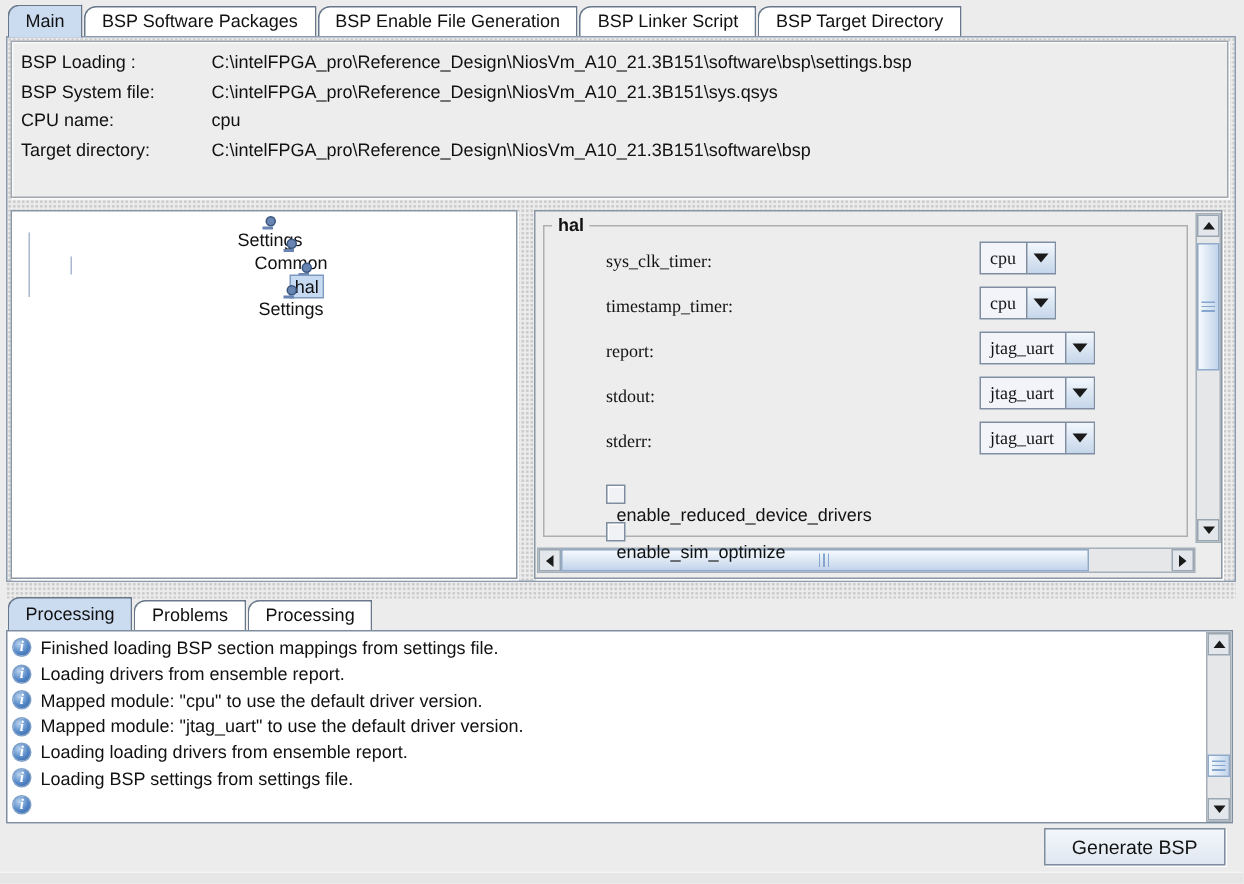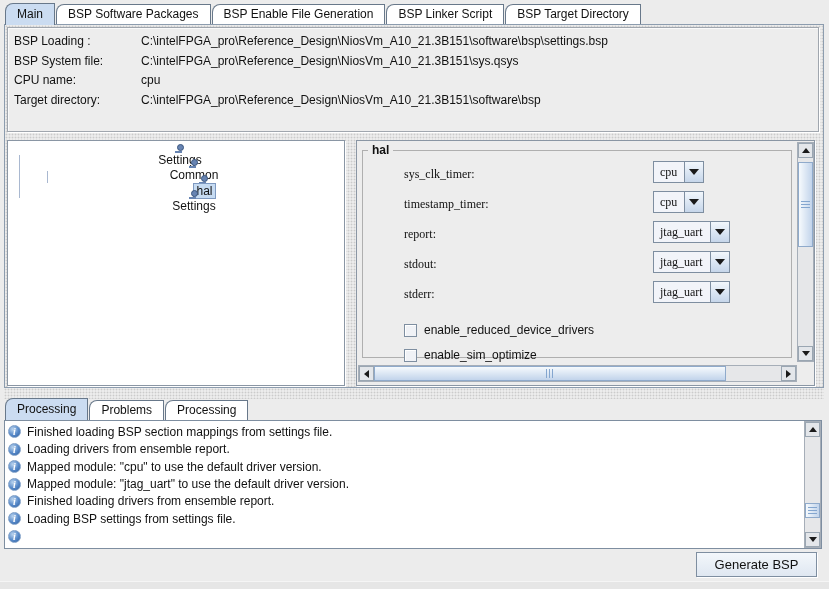--- a/index.html
+++ b/index.html
@@ -45,21 +45,21 @@
   #form-group{position:absolute;left:5px;top:9px;width:430px;height:208px;border:1px solid #AFAFAF;box-sizing:border-box;}
   #form-title{position:absolute;left:11px;top:2px;background:#EDEDED;padding:0 4px;font-weight:bold;}
   #form-rows{position:absolute;left:0;top:18px;width:430px;}
   .f-row{position:relative;height:30px;font-family:Liberation Serif, serif;}
   .f-label{position:absolute;left:47px;top:8px;white-space:nowrap;}
   .combo{position:absolute;left:296px;top:2px;height:22px;display:inline-flex;align-items:stretch;
       border:1px solid #7E8EA0;background:#F2F4F9;box-sizing:border-box;cursor:default;}
   .combo-value{padding:3px 7px 0 6px;white-space:nowrap;}
   .combo-btn{width:18px;border-left:1px solid #7E8EA0;background:linear-gradient(#F2F7FC,#C6D6EA);
       display:flex;align-items:center;justify-content:center;flex:none;}
-  .chk-row{position:absolute;left:47px;display:flex;align-items:flex-end;}
+  .chk-row{position:absolute;left:47px;display:flex;align-items:flex-start;flex-direction:column;}
   .chk-box{width:13px;height:13px;background:#F0F2F6;border:1px solid #7E8EA0;box-sizing:border-box;
       box-shadow:inset 1px 1px 0 #FFFFFF;flex:none;}
   .chk-label{margin-left:7px;white-space:nowrap;}
 
   
   .scrollbar{position:absolute;background:#E6E7E9;border:1px solid #A6AEB8;box-sizing:border-box;display:flex;}
   .scrollbar.v{flex-direction:column;}
   .scrollbar.h{flex-direction:row;}
   .sb-btn{background:#E3E6EA;border:1px solid #9AA6B2;display:flex;align-items:center;justify-content:center;flex:none;box-sizing:border-box;}
   .scrollbar.v .sb-btn{width:100%;height:15px;}
@@ -264,21 +264,21 @@
         <div class="log-row">
           <span class="info-icon">i</span>
           <span class="log-text">Mapped module: "cpu" to use the default driver version.</span>
         </div>
         <div class="log-row">
           <span class="info-icon">i</span>
           <span class="log-text">Mapped module: "jtag_uart" to use the default driver version.</span>
         </div>
         <div class="log-row">
           <span class="info-icon">i</span>
-          <span class="log-text">Finished loading drivers from ensemble report.</span>
+          <span class="log-text">Loading loading drivers from ensemble report.</span>
         </div>
         <div class="log-row">
           <span class="info-icon">i</span>
           <span class="log-text">Loading BSP settings from settings file.</span>
         </div>
         <div class="log-row">
           <span class="info-icon">i</span>
         </div>
       </div>
     <div class="scrollbar v" style="right:0;top:0;height:127px;width:17px;">

